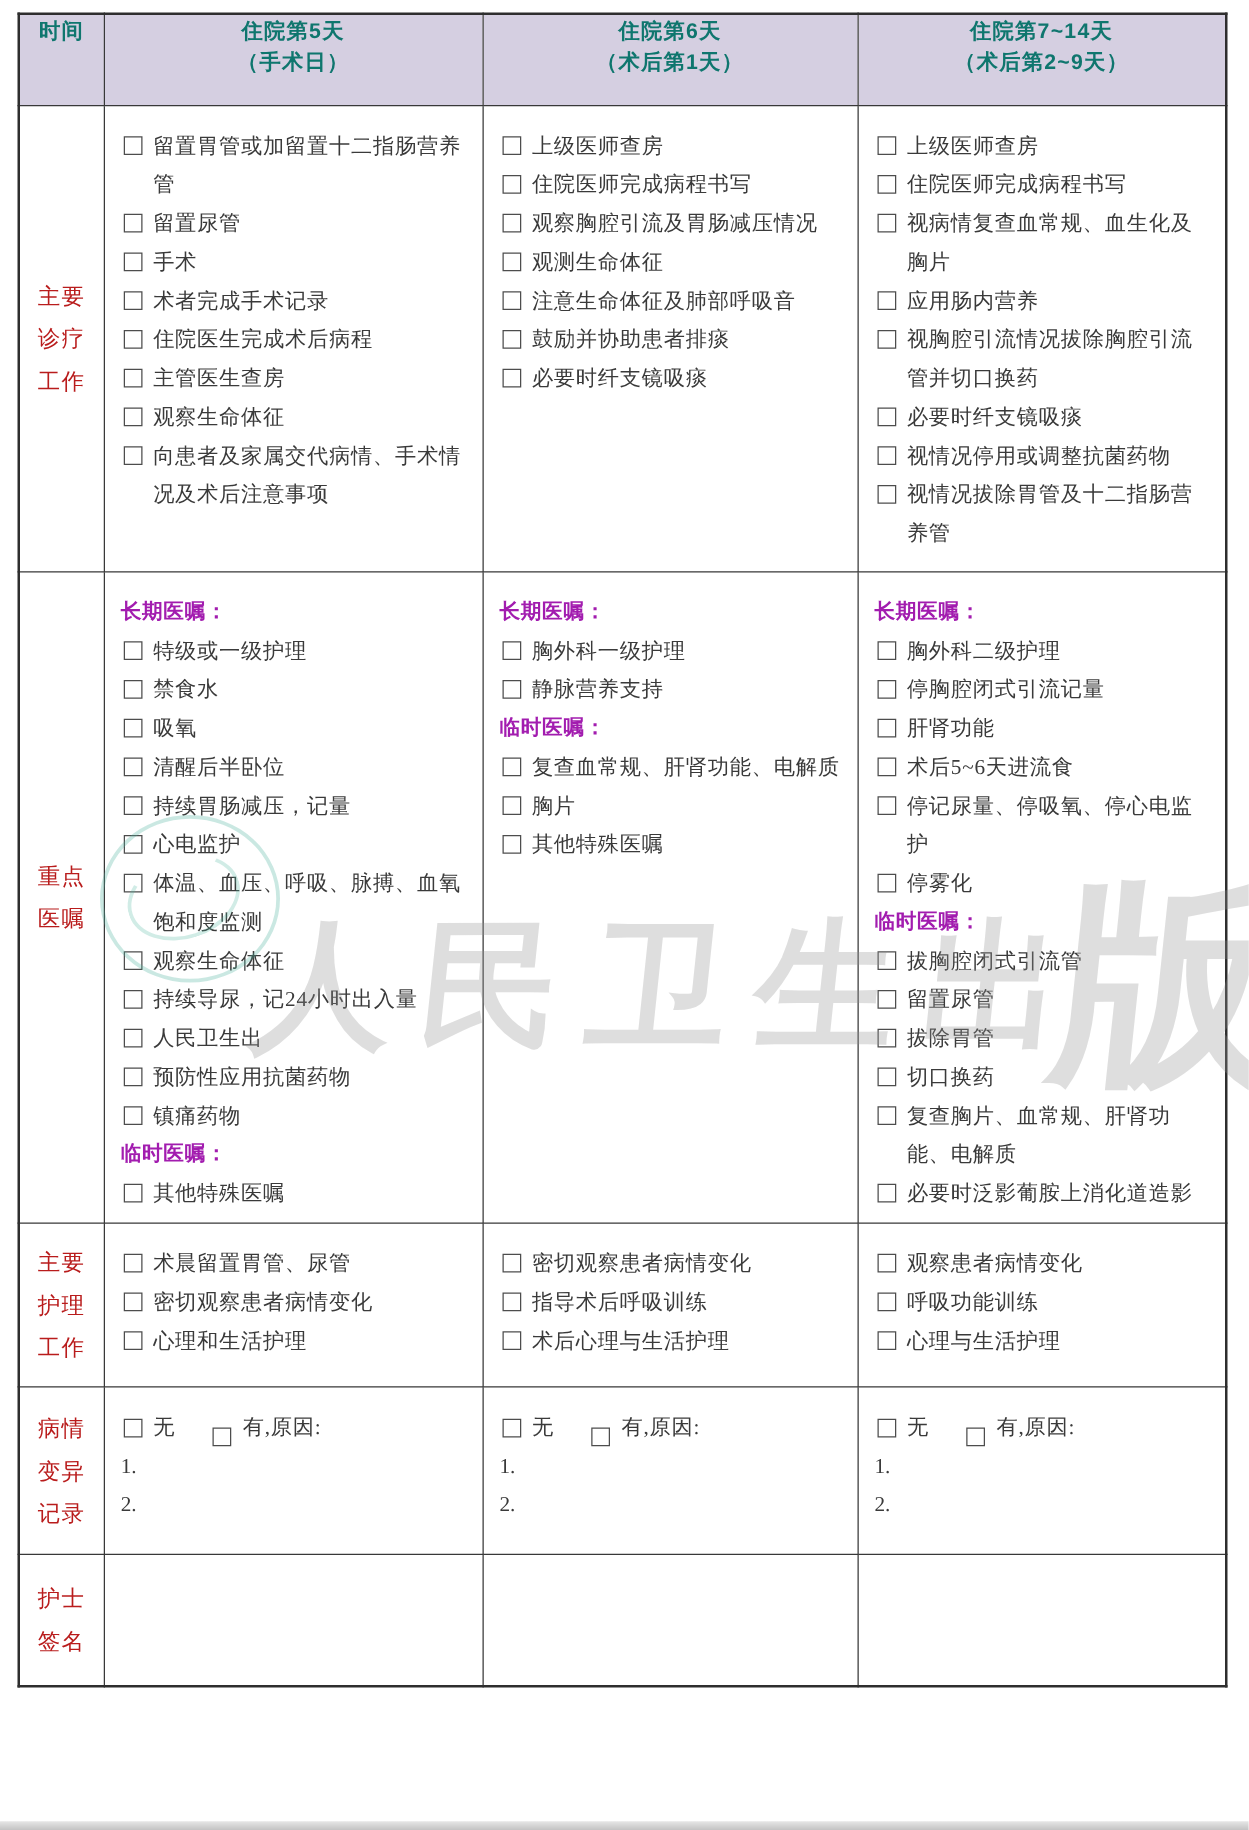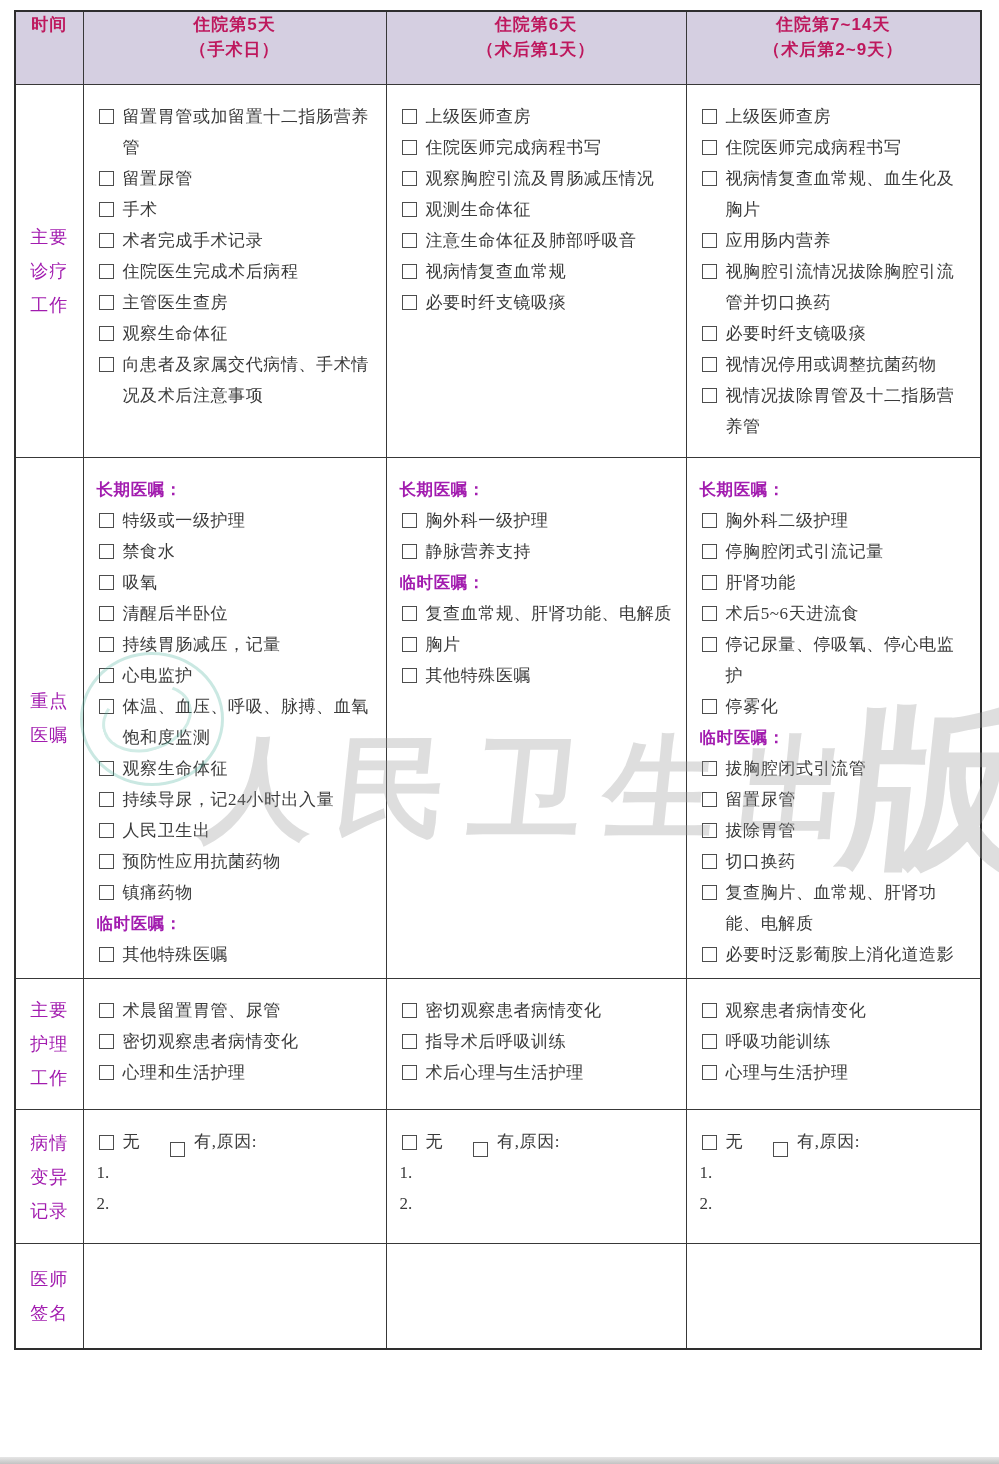--- a/index.html
+++ b/index.html
@@ -13,27 +13,27 @@
     position:absolute;left:14px;top:10px;width:966px;
   }
   .pathway th,.pathway td{
     border:1.5px solid #383838;padding:0;vertical-align:top;
     overflow:hidden;
   }
   .pathway{border:2.5px solid #2e2e2e;}
   thead th{
     background:#d5cfe1;
     font-family:"Liberation Sans","DejaVu Sans",sans-serif;
-    font-weight:bold;font-size:17px;color:#be185d;
+    font-weight:bold;font-size:17px;color:#0f766e;
     text-align:center;vertical-align:middle;height:72px;line-height:25px;
     letter-spacing:1px;
   }
   td.label-cell{
     vertical-align:middle;text-align:center;
-    font-size:18px;line-height:34px;letter-spacing:1px;color:#a21caf;
+    font-size:18px;line-height:34px;letter-spacing:1px;color:#b91c1c;
   }
   td.content-cell{padding:16px 10px 8px 13px;font-size:17px;margin-top:12px;}
   .item{display:flex;align-items:flex-start;line-height:31px;letter-spacing:0.6px;}
   .cb-box{
     width:13px;height:13px;border:1.4px solid #4d4d4d;
     margin:8px 9px 0 2px;flex:none;background:transparent;
   }
   .cb-box.sm{margin-top:9px;}
   .item-text{flex:1;}
   .order-heading{
@@ -165,21 +165,21 @@
           <div class="item">
             <span class="cb-box"></span>
             <span class="item-text">观测生命体征</span>
           </div>
           <div class="item">
             <span class="cb-box"></span>
             <span class="item-text">注意生命体征及肺部呼吸音</span>
           </div>
           <div class="item">
             <span class="cb-box"></span>
-            <span class="item-text">视病情复查血常规</span>
+            <span class="item-text">鼓励并协助患者排痰</span>
           </div>
           <div class="item">
             <span class="cb-box"></span>
             <span class="item-text">必要时纤支镜吸痰</span>
           </div>
         </td>
         <td class="content-cell">
           <div class="item">
             <span class="cb-box"></span>
             <span class="item-text">上级医师查房</span>
@@ -445,21 +445,21 @@
               <span class="cb-box sm"></span>
               <span class="item-text">有,原因:</span>
             </div>
           </div>
           <div class="plain-line">1.</div>
           <div class="plain-line">2.</div>
         </td>
       </tr>
       <tr>
         <td class="label-cell">
-          <div>医师</div>
+          <div>护士</div>
           <div>签名</div>
         </td>
         <td class="content-cell"></td>
         <td class="content-cell"></td>
         <td class="content-cell"></td>
       </tr>
     </tbody>
 </table>
 
 <div class="watermark">

